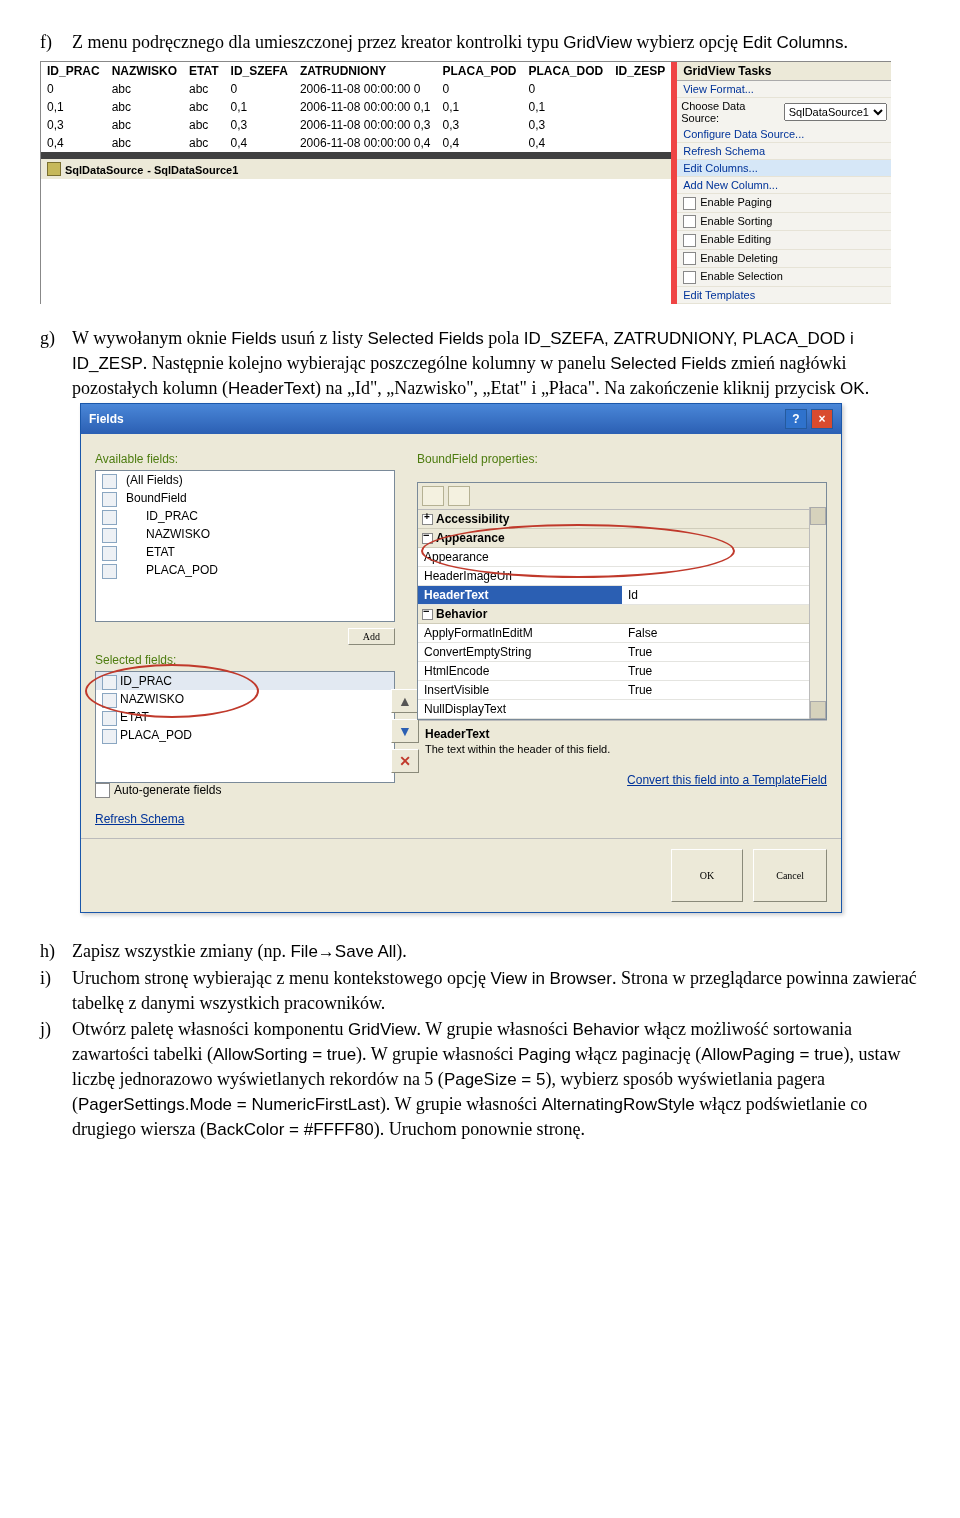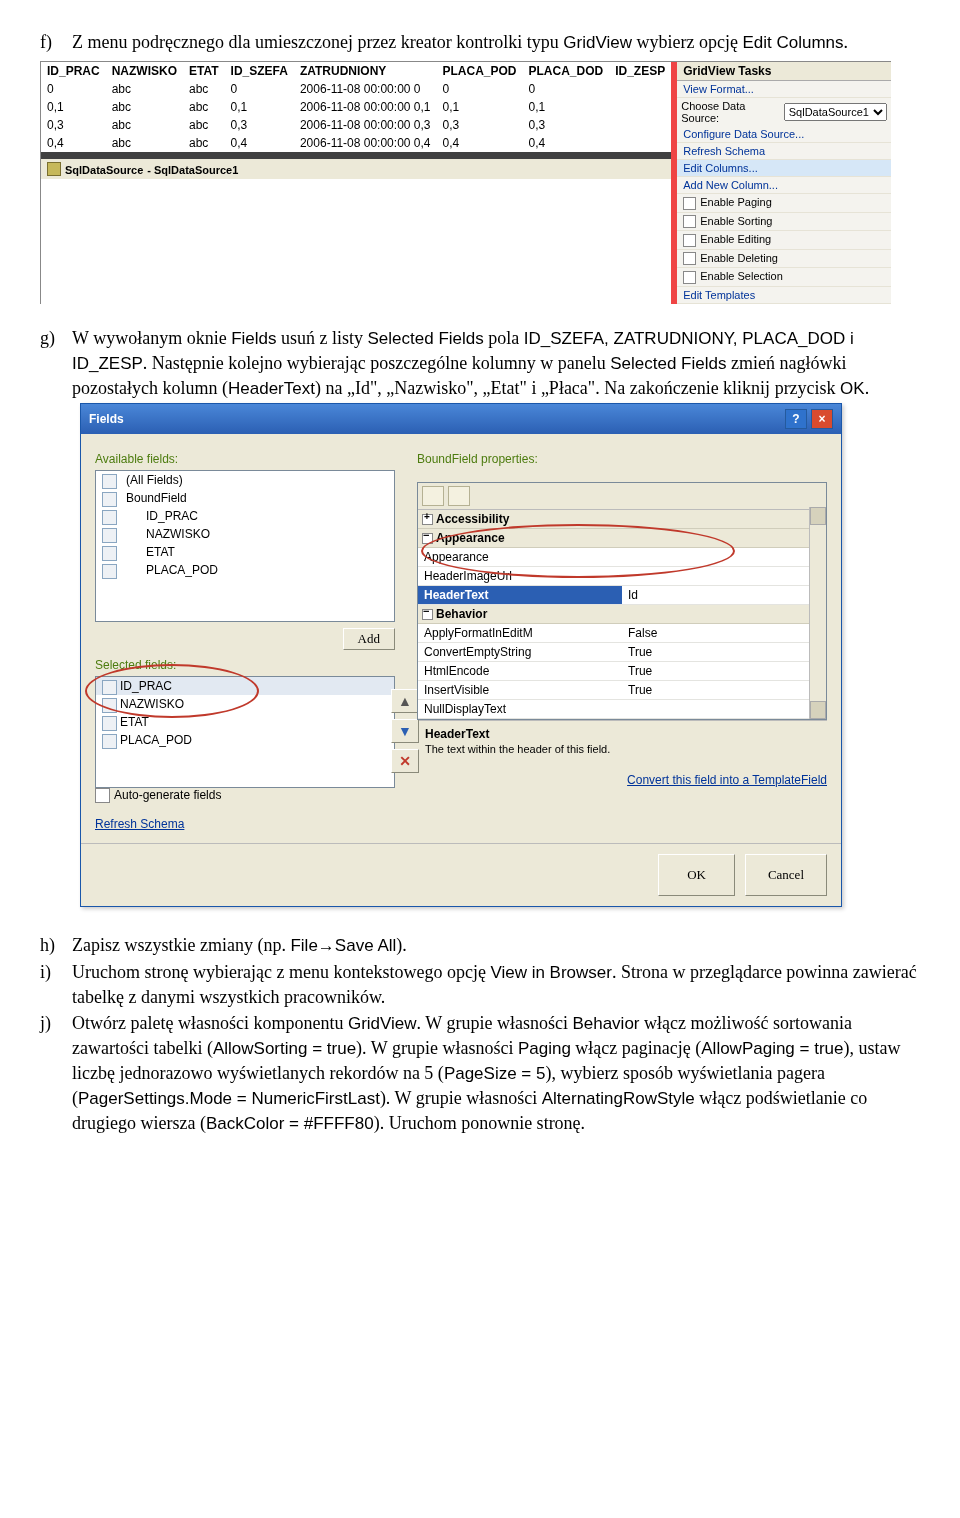--- a/index.html
+++ b/index.html
@@ -158,21 +158,21 @@
     position:absolute;left:6px;top:3px;width:13px;height:13px;
     background:#eef1f5;border:1px solid #8aa6c1;
   }
   .box.tree .item.l1{ padding-left:30px;}
   .box.tree .item.l2{ padding-left:50px;}
   .selectedbox { height:110px; }
   .selectedbox .item.sel { background:#e2e9f2;}
   .leftcol { position:relative; }
   .addrow { text-align:right; margin-top:6px;}
   .btn3d {
-    font-family:Tahoma;font-size:13px;
+    font-family:Tahoma;font-size:10px;
     background:#ece9d8;
     border:1px solid #8a8a7a;
     border-top-color:#fff;border-left-color:#fff;
     padding:2px 14px;
     cursor:pointer;
     text-align:right;
   }
   .arrowbtns { position:absolute; left:310px; top:255px; display:flex;flex-direction:column;gap:6px;}
   .ab {
     width:26px;height:22px;
@@ -435,21 +435,21 @@
       <div class="propdesc">
         <b>HeaderText</b>
         <span>The text within the header of this field.</span>
       </div>
       <div style="text-align:right;margin-top:12px"><span class="link">Convert this field into a TemplateField</span></div>
     </div>
   </div>
 
   <div class="footerrow">
     <button class="btn3d" style="padding:4px 28px">OK</button>
-    <button class="btn3d" style="padding:12px 22px">Cancel</button>
+    <button class="btn3d" style="padding:20px 22px">Cancel</button>
   </div>
 </div>
 </div>
 
 <div class="para list-item">
   <div class="marker">h)</div>
   <div>
     <span>Zapisz wszystkie zmiany (np. </span><span class="sans">File→Save All</span><span>).</span>
   </div>
 </div>

